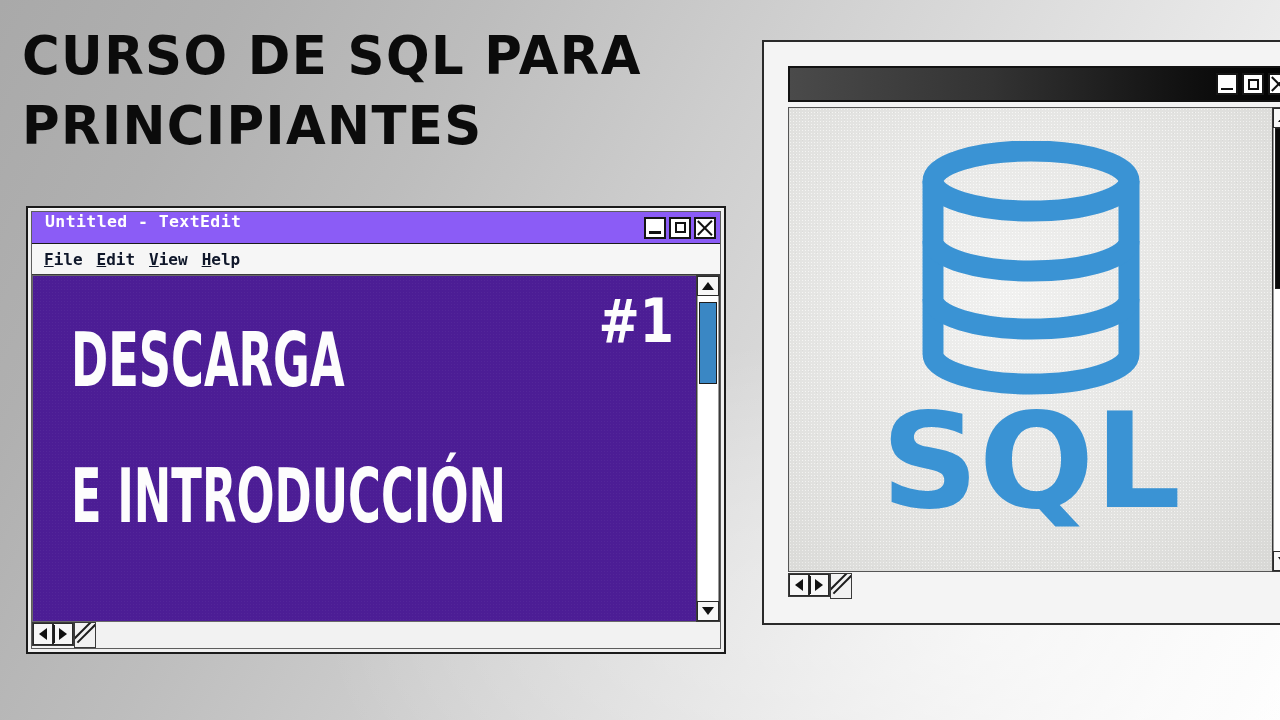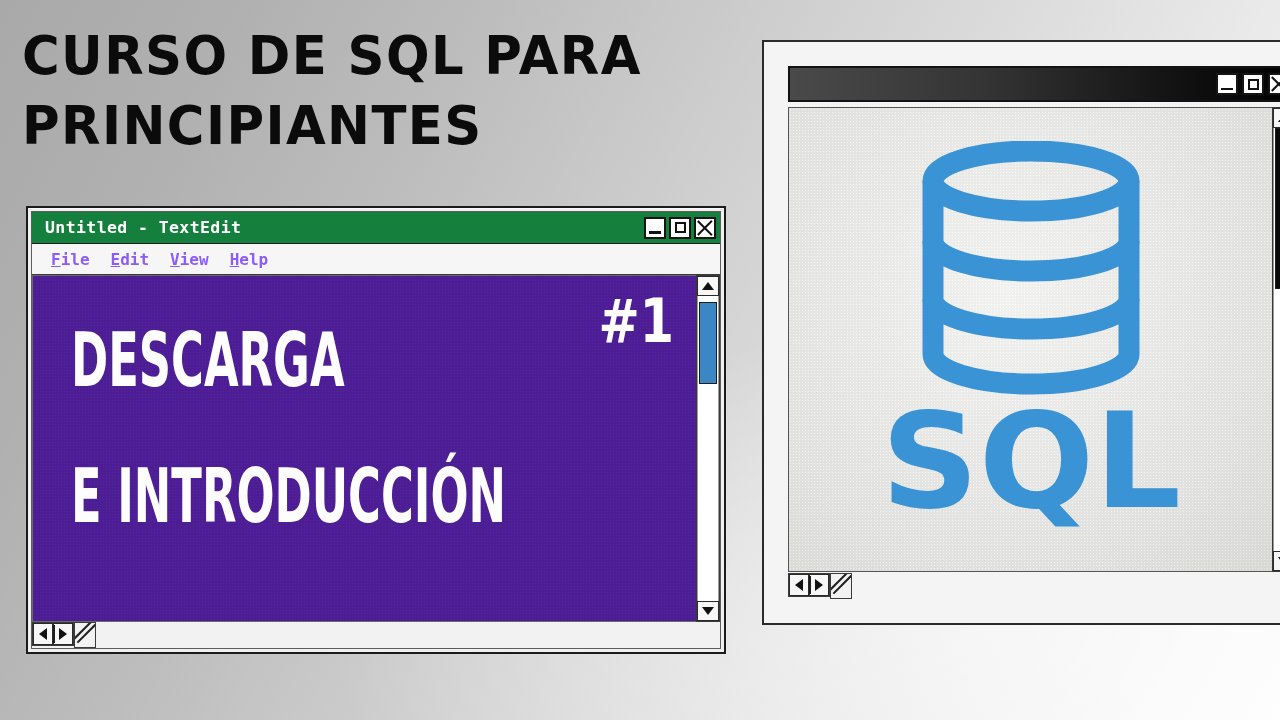--- a/index.html
+++ b/index.html
@@ -83,23 +83,22 @@
     height: 100%;
     box-sizing: border-box;
     display: flex;
     flex-direction: column;
     border: 1px solid #5d5d5d;
     background: #f2f2f2;
   }
   .titlebar-blue {
     height: 32px;
     flex: 0 0 32px;
-    background: #15803d;
-    display: flex;
-    align-items: center;
+    background: #8b5cf6;
+    display: flex;
     justify-content: space-between;
     padding: 0 4px 0 13px;
     box-sizing: border-box;
     border-bottom: 1px solid #1b1b1b;
   }
   .title-text {
     font-family: "DejaVu Sans Mono", monospace;
     font-weight: 700;
     font-size: 16.5px;
     letter-spacing: 0.4px;
@@ -160,24 +159,23 @@
     display: flex;
     align-items: center;
     gap: 14px;
     padding-left: 12px;
     box-sizing: border-box;
   }
   .menu-item {
     font-family: "DejaVu Sans Mono", monospace;
     font-weight: 700;
     font-size: 16px;
-    color: #8b5cf6;
+    color: #0f172a;
     cursor: default;
     white-space: nowrap;
-    margin-left: 7px;
   }
   .menu-item .mn { text-decoration: underline; }
 
   
   .win-body {
     flex: 1 1 auto;
     display: flex;
     min-height: 0;
     border-top: 1px solid #3a3a3a;
   }

